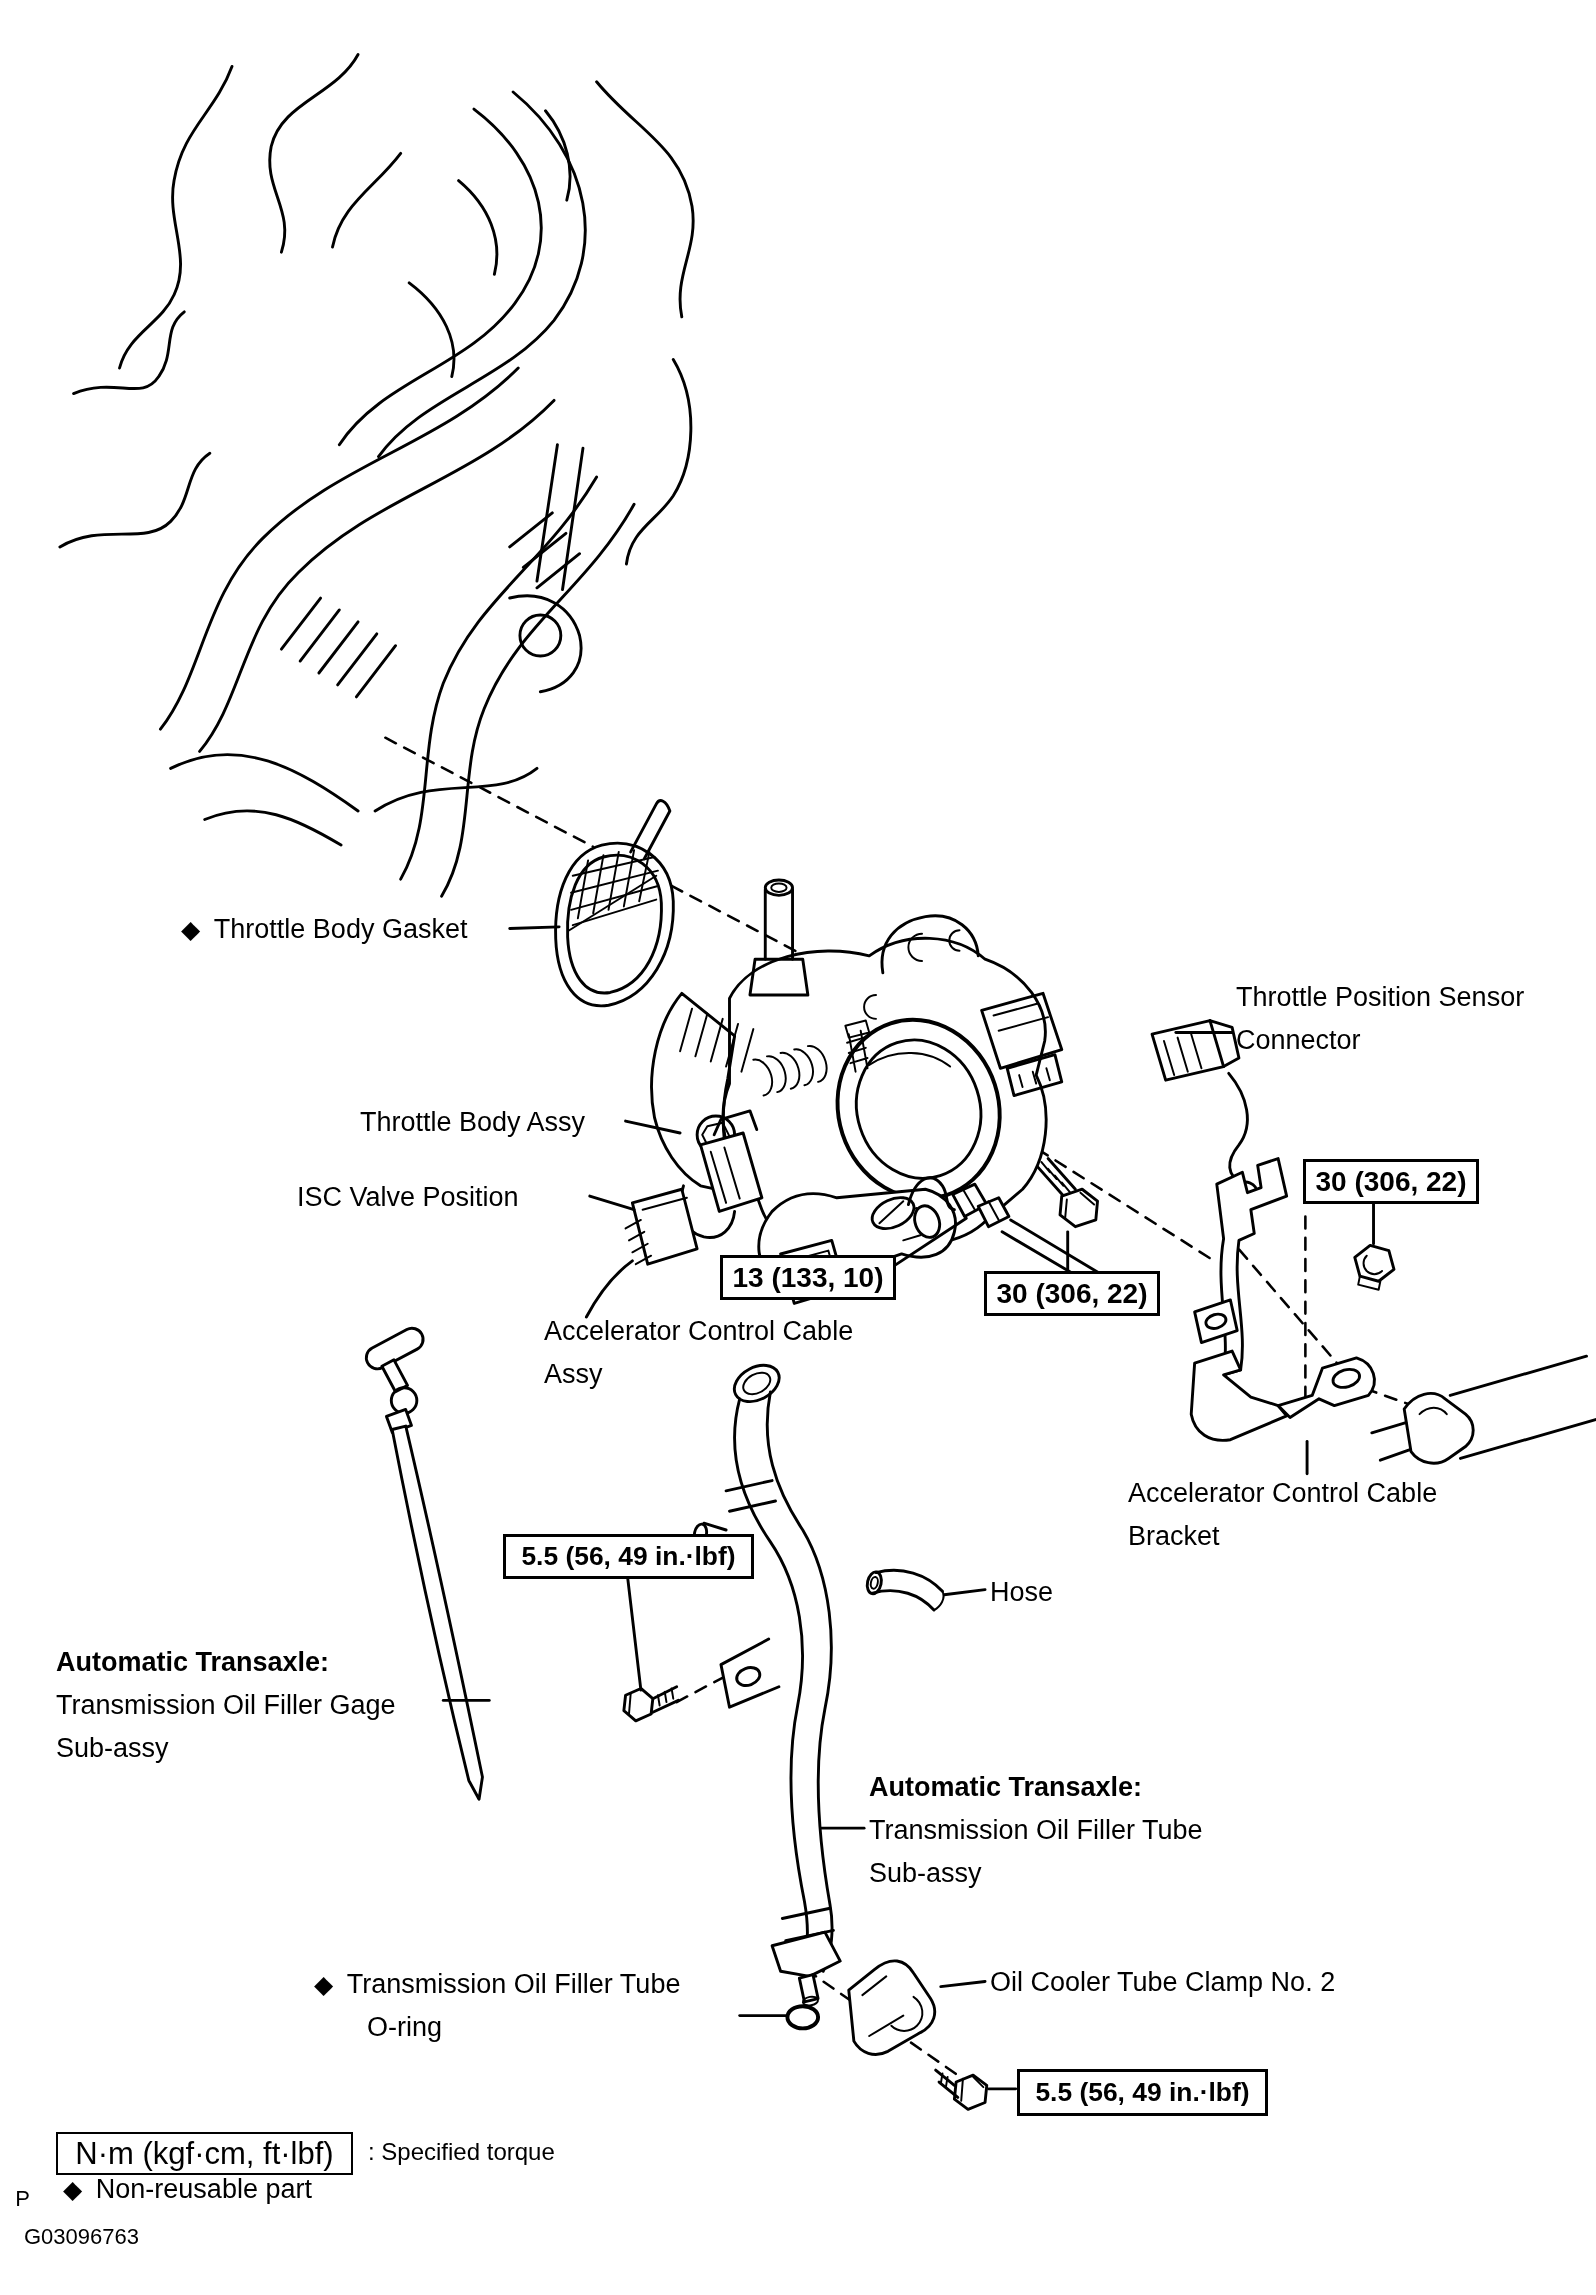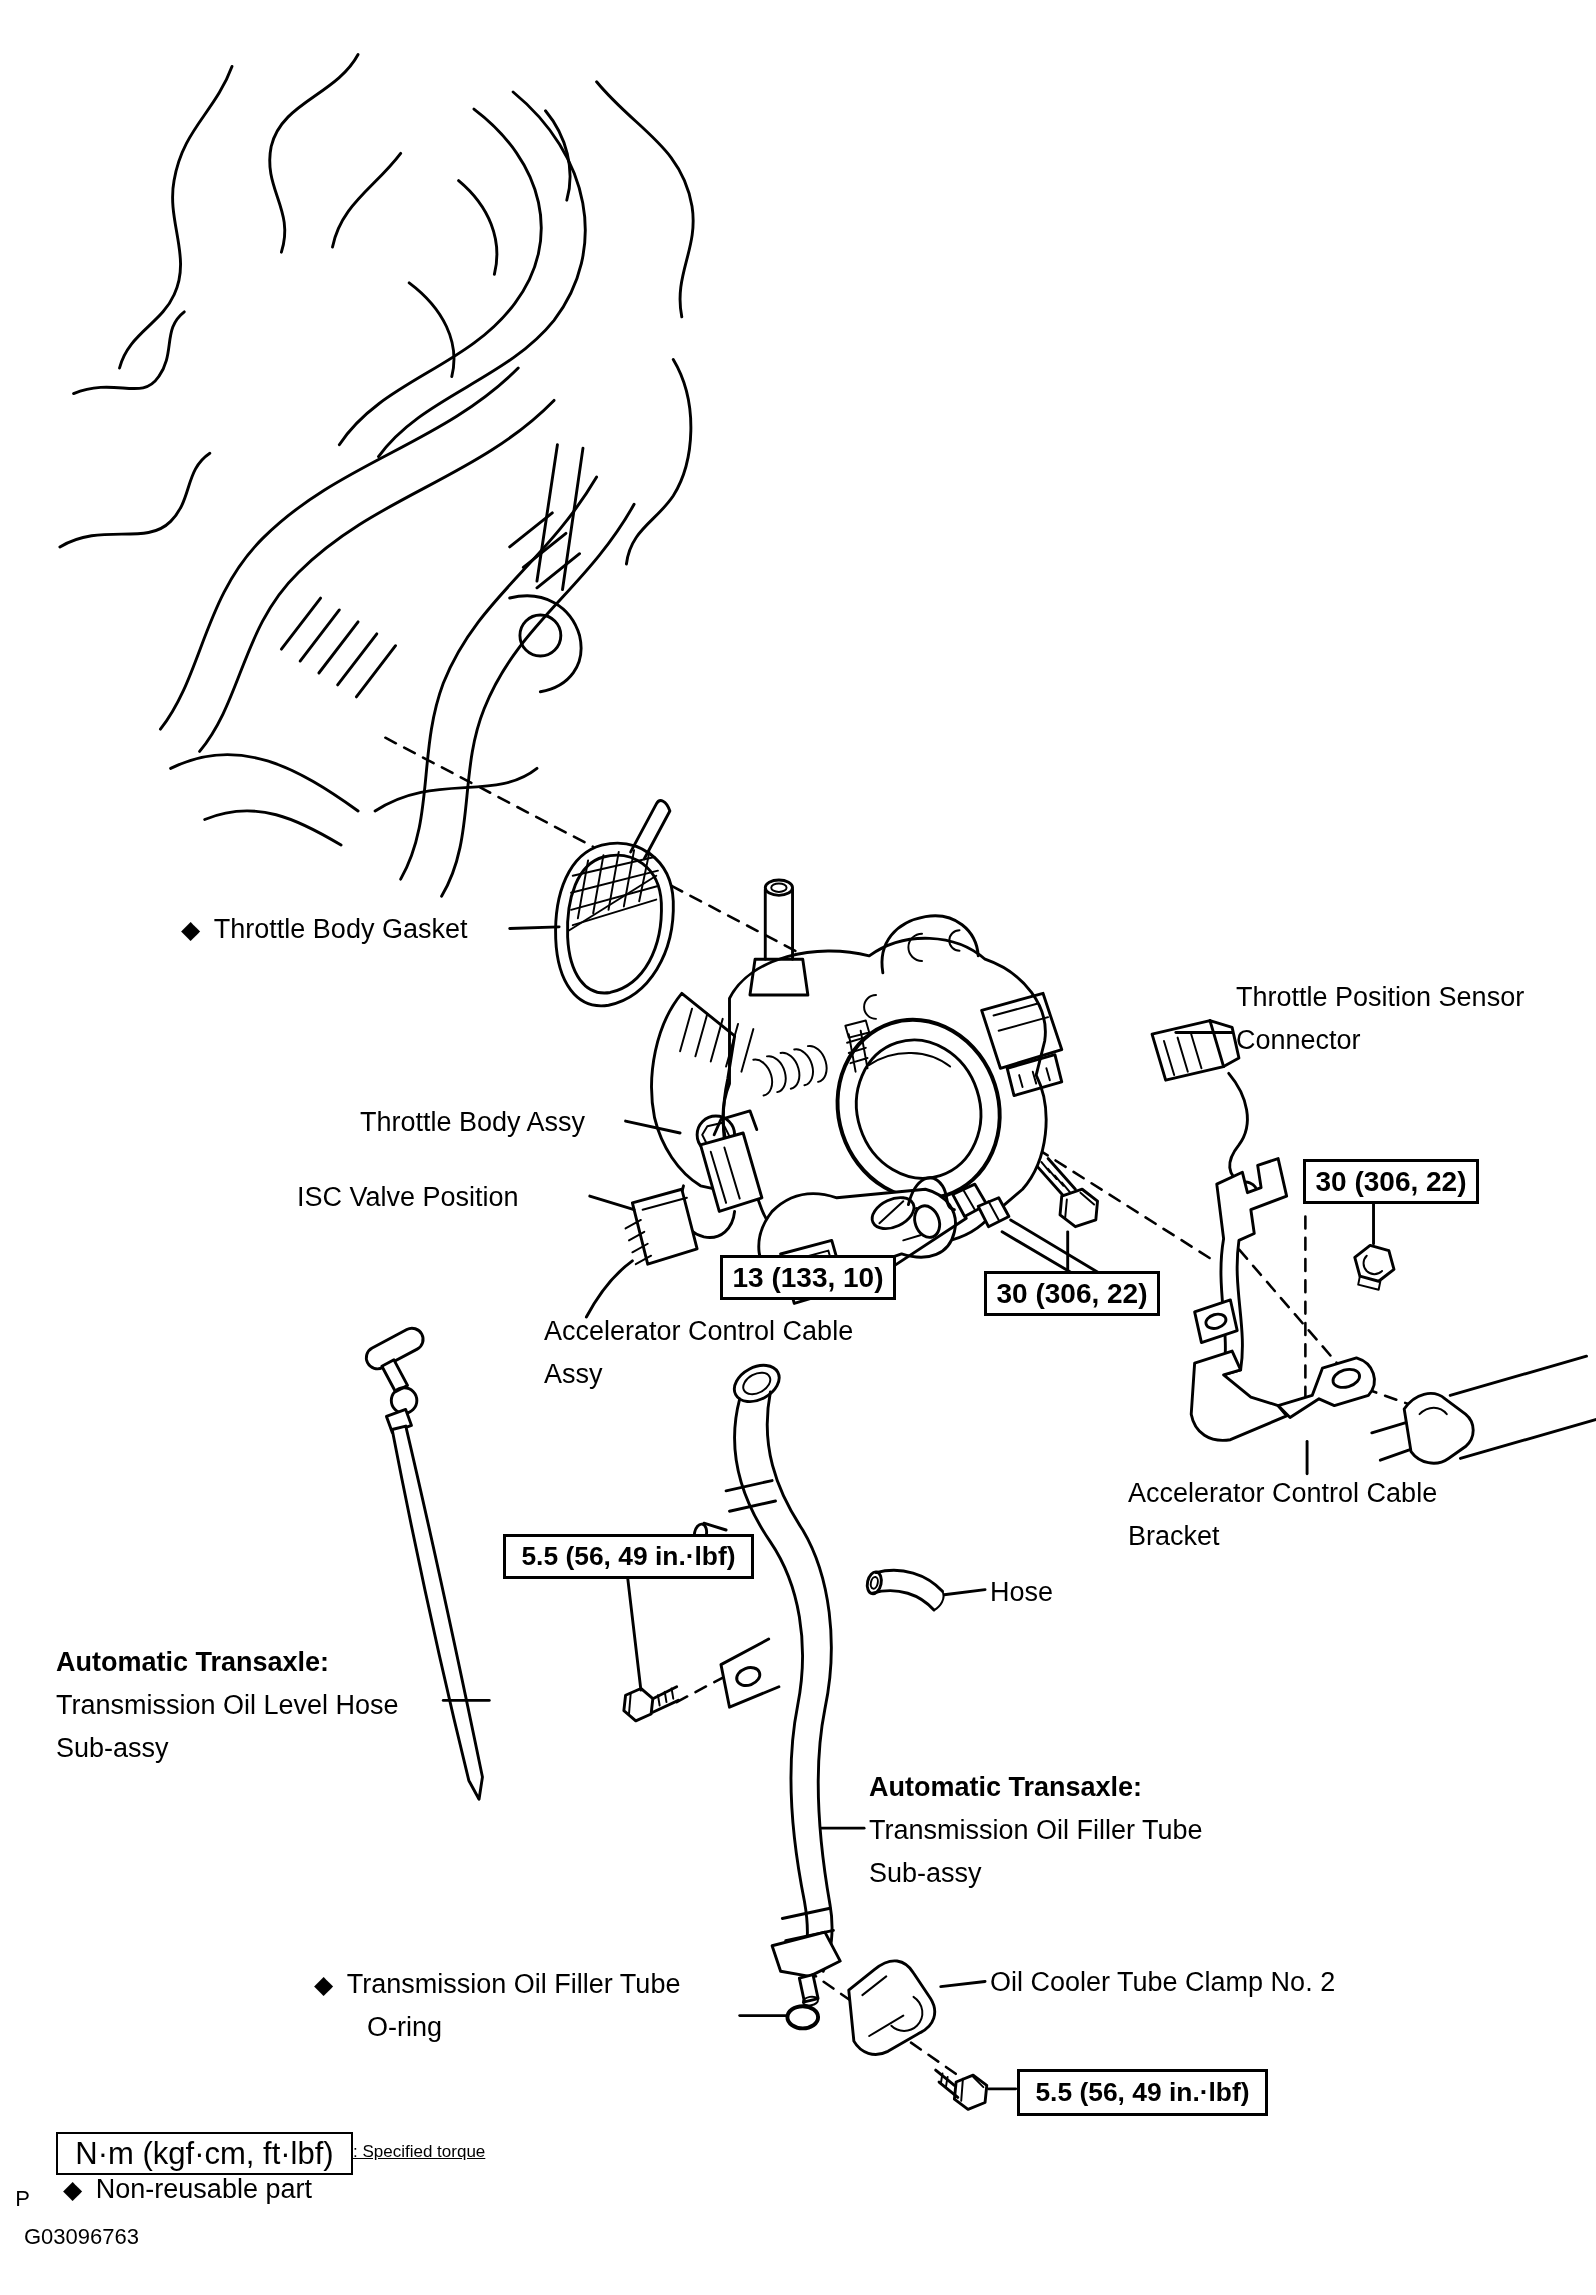--- a/index.html
+++ b/index.html
@@ -277,21 +277,21 @@
   <div class="tqbox" style="left:503px;top:1534px;width:245px;height:39px;font-size:26.4px;">
     <span>5.5 (56, 49 in.·lbf)</span>
   </div>
 
   <div class="lbl" style="left:990px;top:1571px;">
     <span>Hose</span>
   </div>
 
   <div class="lbl" style="left:56px;top:1641px;">
     <div class="bold">Automatic Transaxle:</div>
-    <div>Transmission Oil Level Hose</div>
+    <div>Transmission Oil Filler Gage</div>
     <div>Sub-assy</div>
   </div>
 
   <div class="lbl" style="left:869px;top:1766px;">
     <div class="bold">Automatic Transaxle:</div>
     <div>Transmission Oil Filler Tube</div>
     <div>Sub-assy</div>
   </div>
 
   <div class="lbl" style="left:314px;top:1963px;">
@@ -305,21 +305,21 @@
     <span>Oil Cooler Tube Clamp No. 2</span>
   </div>
 
   <div class="tqbox" style="left:1017px;top:2069px;width:245px;height:41px;font-size:26.4px;">
     <span>5.5 (56, 49 in.·lbf)</span>
   </div>
 
   <div class="lgbox" style="left:56px;top:2132px;width:293px;height:39px;">
     <span>N·m (kgf·cm, ft·lbf)</span>
   </div>
-  <div class="lbl" style="left:353px;top:2130px;font-size:17px;text-decoration:underline;">
+  <div class="lbl" style="left:368px;top:2130px;font-size:24px;">
     <span>: Specified torque</span>
   </div>
 
   <div class="lbl" style="left:63px;top:2168px;">
     <span class="dia">◆</span><span>Non-reusable part</span>
   </div>
 
   <div class="lbl small" style="left:15.3px;top:2186px;">
     <span>P</span>
   </div>

